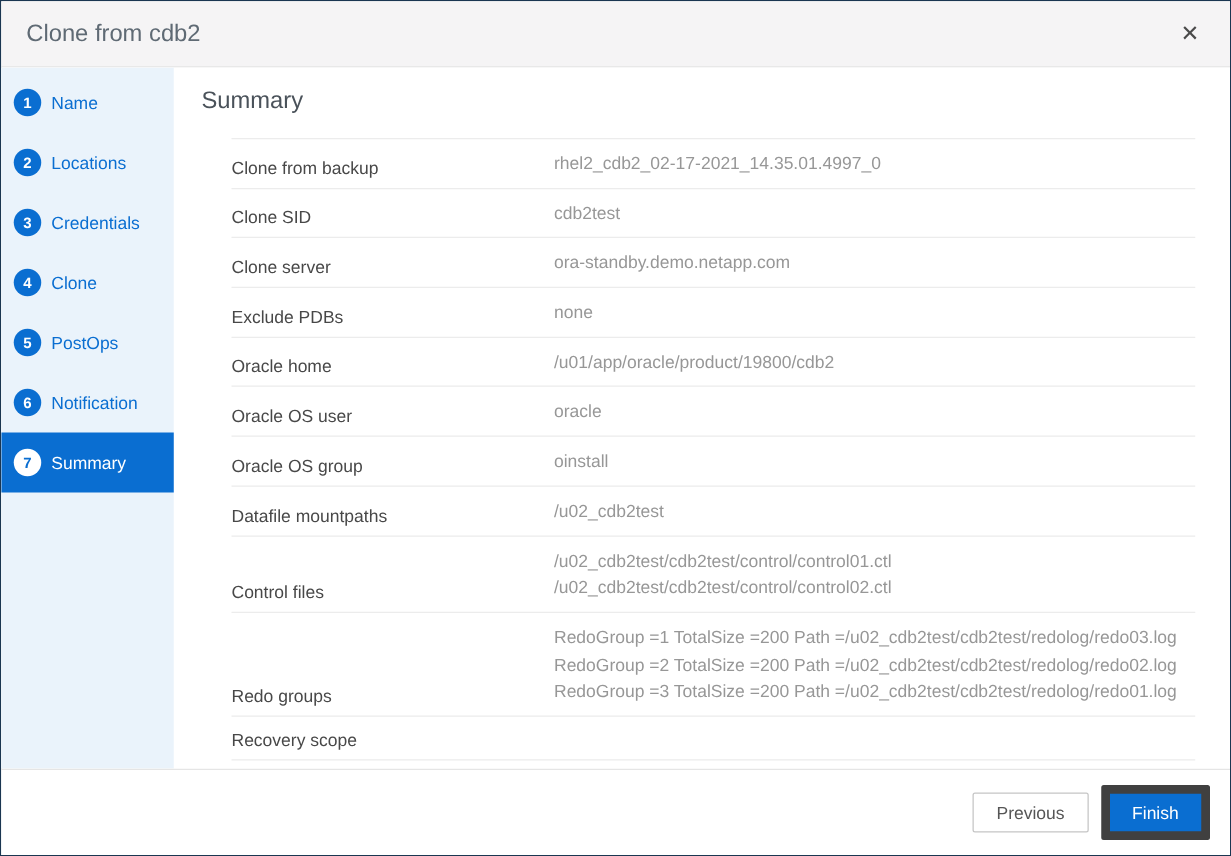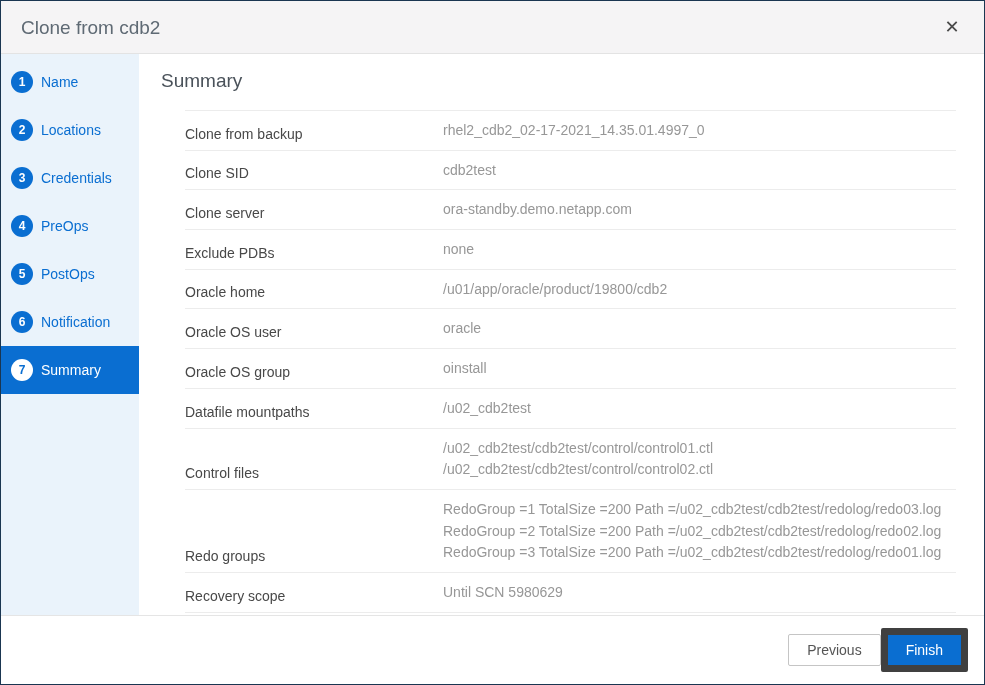--- a/index.html
+++ b/index.html
@@ -151,20 +151,21 @@
     }
     .summary-value div {
       margin-bottom: 0;
     }
     .dialog-footer {
       border-top: 1px solid #e5e5e5;
       padding: 12px 16px;
       display: flex;
       justify-content: flex-end;
       align-items: center;
+      gap: 10px;
       background: #fff;
     }
     .btn {
       padding: 7px 18px;
       font-size: 14px;
       border-radius: 2px;
       cursor: pointer;
       font-family: inherit;
     }
     .btn-secondary {
@@ -198,21 +199,21 @@
       <div class="step completed">
         <div class="step-badge">2</div>
         <div class="step-label">Locations</div>
       </div>
       <div class="step completed">
         <div class="step-badge">3</div>
         <div class="step-label">Credentials</div>
       </div>
       <div class="step completed">
         <div class="step-badge">4</div>
-        <div class="step-label">PreOps</div>
+        <div class="step-label">Clone</div>
       </div>
       <div class="step completed">
         <div class="step-badge">5</div>
         <div class="step-label">PostOps</div>
       </div>
       <div class="step completed">
         <div class="step-badge">6</div>
         <div class="step-label">Notification</div>
       </div>
       <div class="step active">
@@ -279,21 +280,20 @@
             <div class="summary-label">Redo groups</div>
             <div class="summary-value">
               <div>RedoGroup =1 TotalSize =200 Path =/u02_cdb2test/cdb2test/redolog/redo03.log</div>
               <div>RedoGroup =2 TotalSize =200 Path =/u02_cdb2test/cdb2test/redolog/redo02.log</div>
               <div>RedoGroup =3 TotalSize =200 Path =/u02_cdb2test/cdb2test/redolog/redo01.log</div>
             </div>
           </div>
 
           <div class="summary-row">
             <div class="summary-label">Recovery scope</div>
-            <div class="summary-value">Until SCN 5980629</div>
           </div>
 
           <div class="summary-row">
             <div class="summary-label">Prescript full path</div>
             <div class="summary-value">none</div>
           </div>
 
         </div>
       </div>
     </div>

